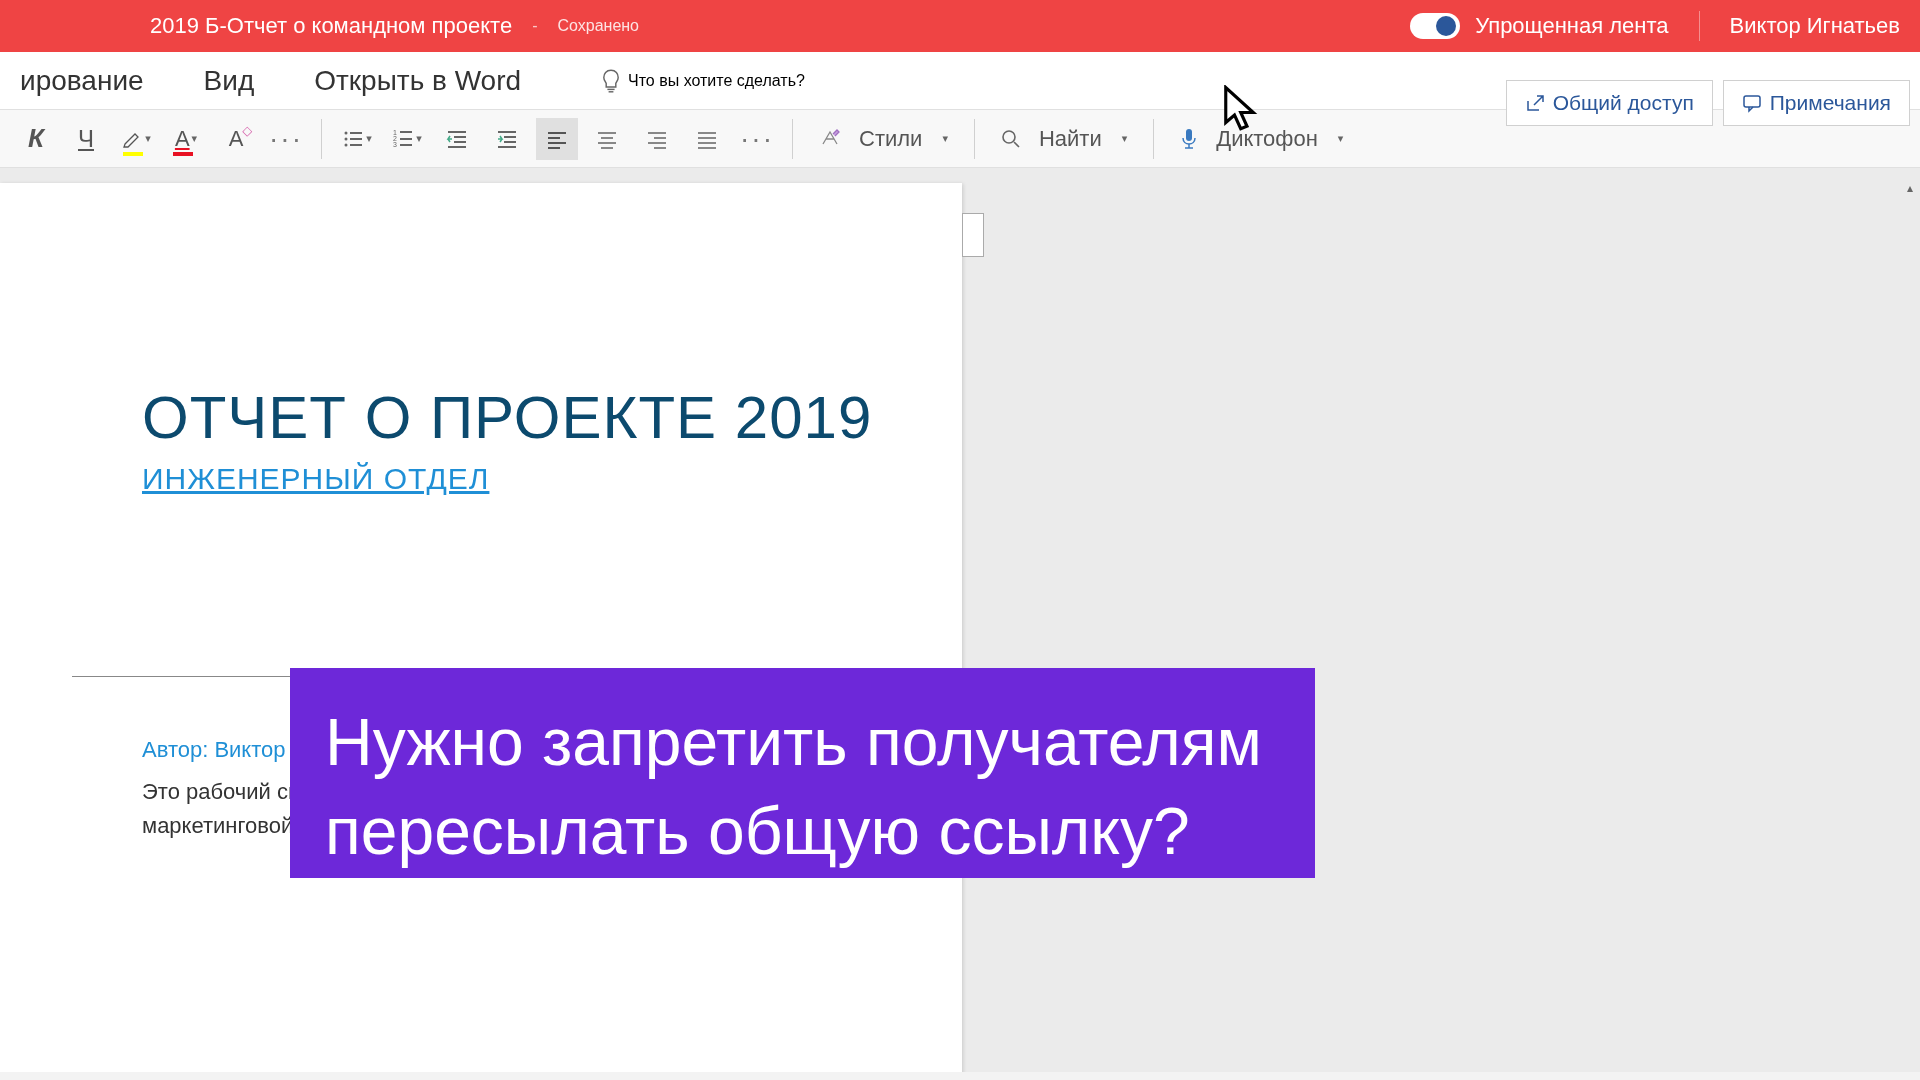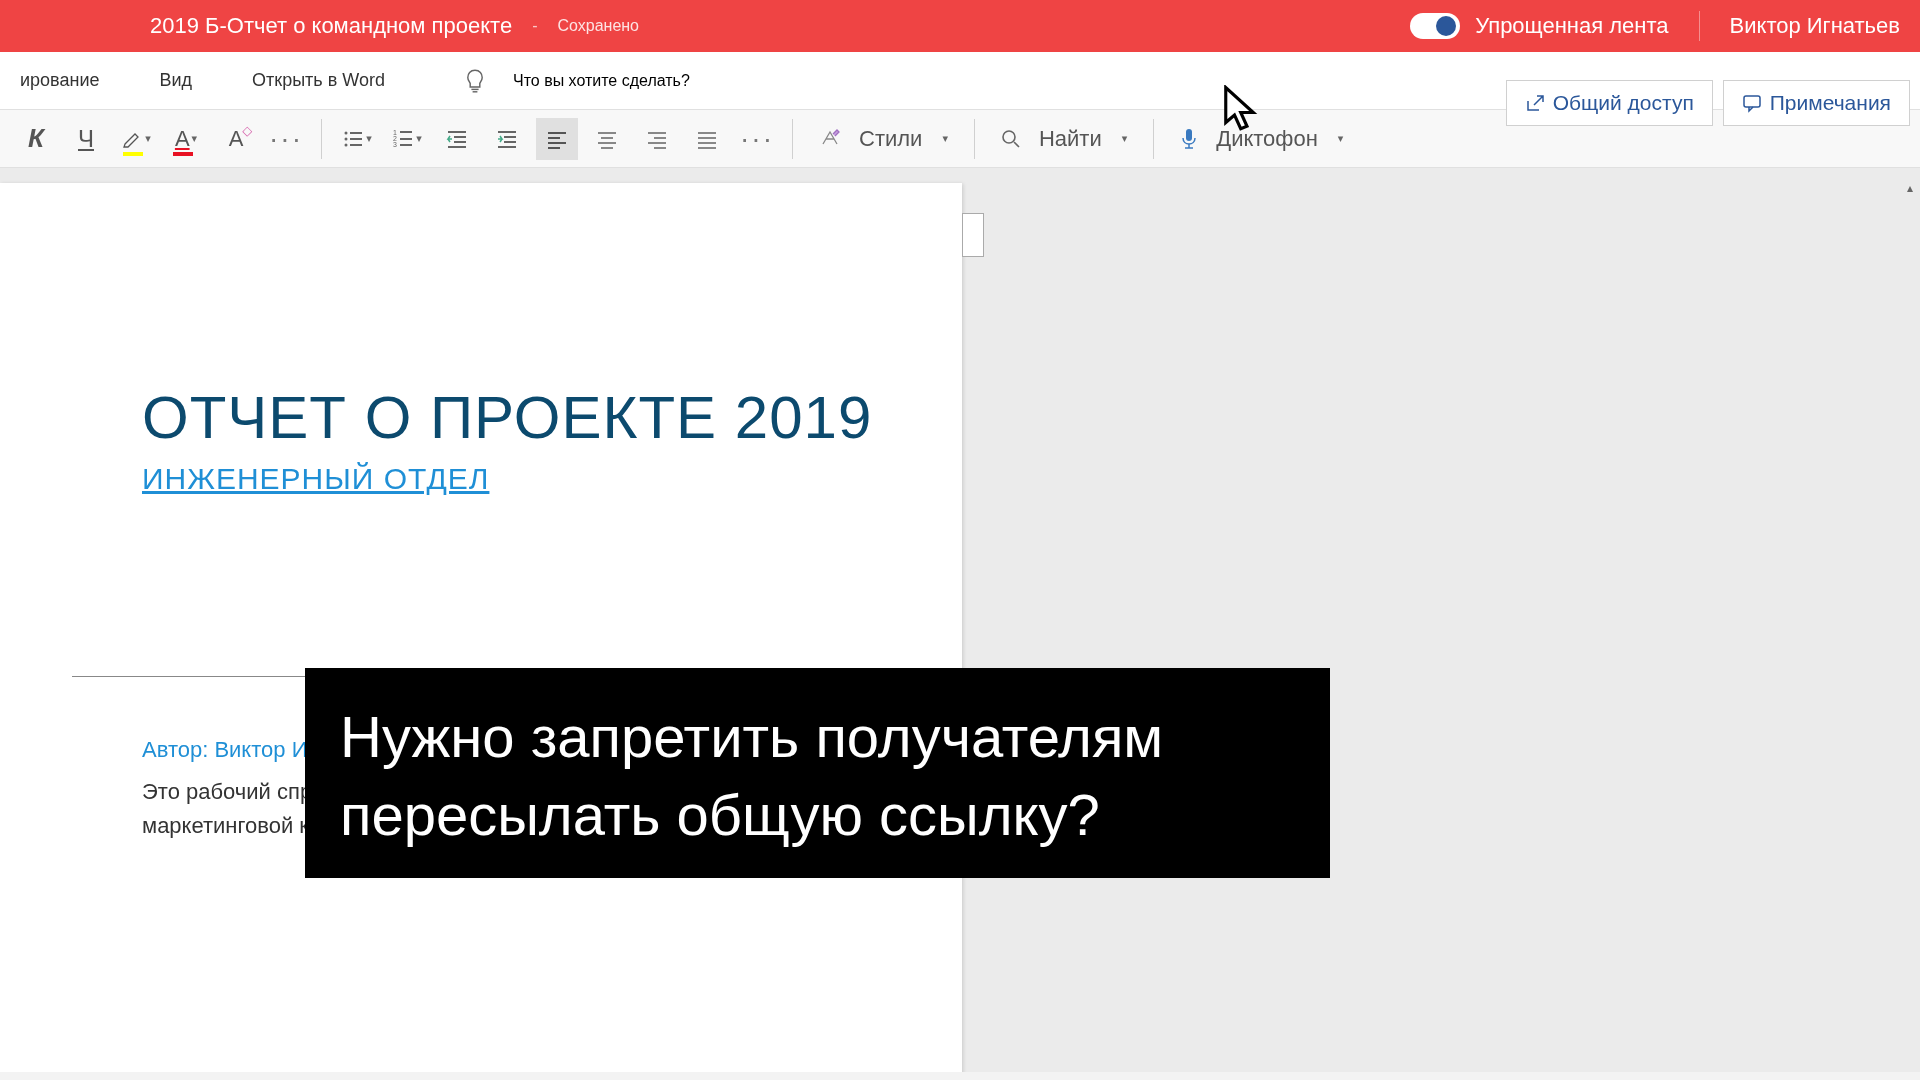--- a/index.html
+++ b/index.html
@@ -13,22 +13,22 @@
 .titlebar-right { display: flex; align-items: center; gap: 30px; }
 .toggle-wrap { display: flex; align-items: flex-end; gap: 15px; }
 .toggle { width: 50px; height: 26px; background: white; border-radius: 13px; position: relative; cursor: pointer; }
 .toggle-knob { width: 20px; height: 20px; background: #2b579a; border-radius: 50%; position: absolute; top: 3px; right: 4px; }
 .toggle-label { font-size: 22px; }
 .divider-v { width: 1px; height: 30px; background: rgba(255,255,255,0.4); }
 .username { font-size: 22px; }
 
 .menubar { background: white; height: 58px; display: flex; align-items: center; padding: 0 10px; border-bottom: 1px solid #e0e0e0; }
 .menu-tabs { display: flex; gap: 40px; align-items: center; }
-.menu-tab { font-size: 18px; color: #333; cursor: pointer; padding: 5px 10px; }
-.tell-me { display: flex; align-items: center; gap: 28px; padding-left: 30px; }
+.menu-tab { font-size: 28px; color: #333; cursor: pointer; padding: 5px 10px; }
+.tell-me { display: flex; align-items: center; gap: 7px; padding-left: 30px; }
 .bulb-icon { width: 20px; height: 24px; }
 .menubar-right { margin-left: auto; display: flex; gap: 10px; }
 .action-btn { border: 1px solid #d0d0d0; background: white; padding: 10px 18px; font-size: 21px; color: #2b579a; display: flex; align-items: center; gap: 8px; cursor: pointer; margin-top: 44px; }
 
 .toolbar { background: #f8f8f8; height: 58px; display: flex; align-items: center; padding: 0 15px; border-bottom: 1px solid #e0e0e0; gap: 8px; }
 .tool-btn { width: 42px; height: 42px; display: flex; align-items: center; justify-content: center; cursor: pointer; font-size: 24px; color: #555; position: relative; }
 .tool-btn.active { background: #e0e0e0; }
 .tool-btn-wide { display: flex; align-items: center; gap: 18px; padding: 0 12px; height: 42px; cursor: pointer; font-size: 22px; color: #555; }
 .chev { font-size: 11px; color: #666; margin-left: 2px; }
 .tool-sep { width: 1px; height: 40px; background: #d0d0d0; margin: 0 6px; }
@@ -40,21 +40,21 @@
 
 .canvas { position: relative; width: 100%; height: calc(100% - 176px); background: #ebebeb; overflow: hidden; }
 .page { position: absolute; top: 15px; left: 0; width: 962px; background: white; height: 900px; box-shadow: 1px 1px 4px rgba(0,0,0,0.15); padding: 200px 60px 40px 142px; }
 .cursor-marker { position: absolute; top: 30px; right: -22px; width: 22px; height: 44px; border: 1px solid #aaa; background: white; }
 .doc-h1 { font-size: 60px; font-weight: 400; color: #0c4a6e; letter-spacing: 1px; }
 .doc-h2 { font-size: 30px; font-weight: 400; color: #1f8fd6; margin-top: 10px; letter-spacing: 1px; text-decoration: underline; }
 .doc-hr { border: none; border-top: 1px solid #888; margin-top: 180px; width: 820px; margin-left: -70px; }
 .doc-author { font-size: 22px; color: #1f8fd6; margin-top: 60px; }
 .doc-body { font-size: 22px; color: #333; margin-top: 12px; line-height: 1.55; max-width: 720px; }
 
-.callout { position: absolute; top: 500px; left: 305px; width: 1025px; height: 210px; background: #000000; color: white; font-size: 58px; font-weight: 300; padding: 30px 35px; line-height: 1.35; }
+.callout { position: absolute; top: 500px; left: 290px; width: 1025px; height: 210px; background: #6d28d9; color: white; font-size: 66px; font-weight: 300; padding: 30px 35px; line-height: 1.35; }
 
 .cursor-pointer { position: absolute; top: 85px; left: 1222px; width: 40px; height: 50px; z-index: 100; }
 
 .scroll-arrow { position: absolute; top: 178px; right: 0; width: 20px; height: 20px; display: flex; align-items: center; justify-content: center; color: #666; font-size: 12px; }
 </style>
 </head>
 <body>
 
 <div class="titlebar">
   <div class="titlebar-left">

